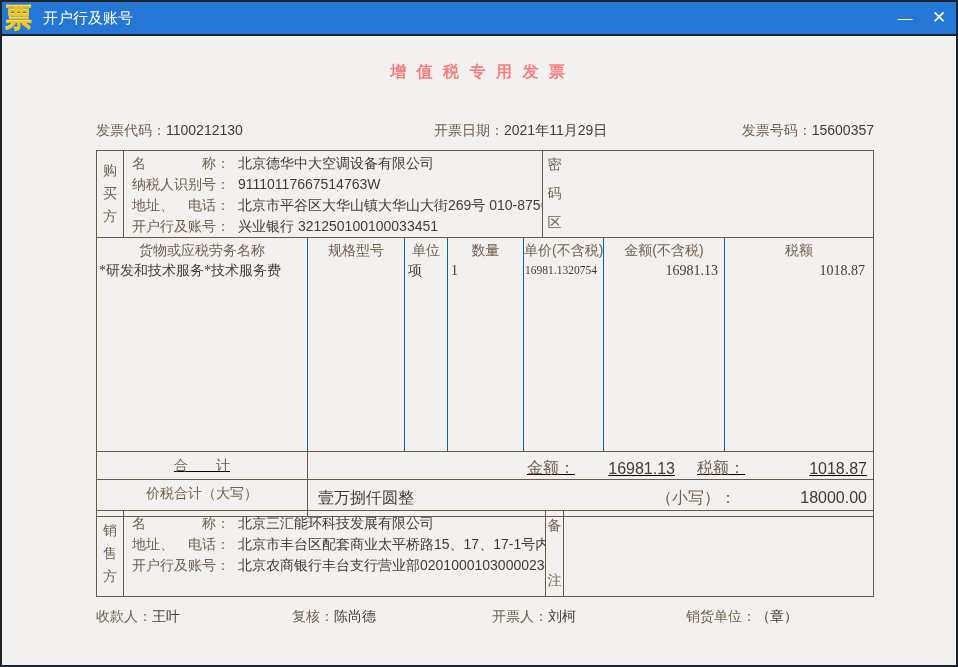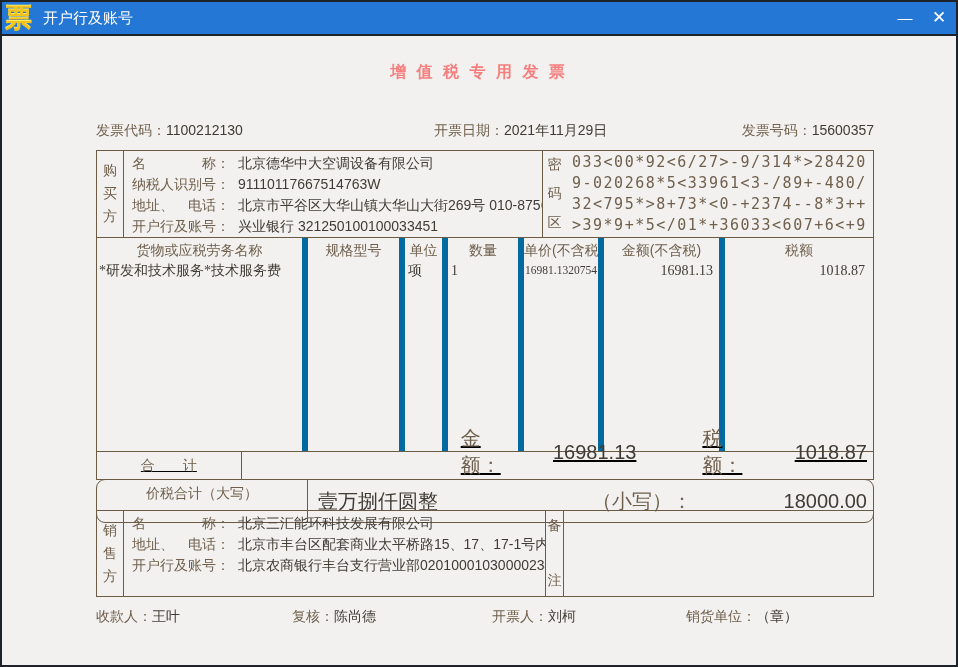--- a/index.html
+++ b/index.html
@@ -86,47 +86,47 @@
 
   .remark-label-cell {
     width: 19px; border-left: 1px solid #6b5b45; border-right: 1px solid #6b5b45;
     display: flex; flex-direction: column; justify-content: space-between; align-items: center;
     padding: 6px 0; font-size: 14px; color: #6f5f4c;
   }
   .remark-cell { flex: 1; }
 
   
   .box-table { top: 197px; height: 215px; }
-  .tcol { border-right: 6px solid #0369a1; height: 100%; }
+  .tcol { border-right: 1px solid #0369a1; height: 100%; }
   .tcol:last-child { border-right: none; }
   .col-name   { width: 211px; }
   .col-spec   { width: 97px; }
   .col-unit   { width: 43px; }
   .col-qty    { width: 76px; }
   .col-price  { width: 80px; }
   .col-amount { width: 121px; }
   .col-rate   { width: 39px; }
   .col-tax    { flex: 1; }
   .th { height: 22px; line-height: 24px; text-align: center; font-size: 14px; color: #6f5f4c; white-space: nowrap; overflow: hidden; }
   .td { height: 21px; line-height: 21px; font-size: 14px; color: #403c35; white-space: nowrap; font-family: Liberation Serif, serif; }
   .td-left   { text-align: left;  padding-left: 2px; }
   .td-right  { text-align: right; padding-right: 6px; }
   .col-unit .td, .col-qty .td { padding-left: 3px; }
   .col-price .td { font-size: 11.5px; padding-left: 1px; }
   .col-rate .td { padding-right: 3px; }
   .col-tax .td { padding-right: 8px; }
 
   
   .row-total { top: 411px; height: 29px; align-items: flex-end; text-decoration: underline; }
-  .row-grand { top: 439px; height: 44px; align-items: stretch; border-radius: 9px; }
+  .row-grand { top: 439px; height: 38px; align-items: stretch; }
   .sum-label-cell {
     width: 211px; border-right: 1px solid #6b5b45;
     text-align: center; font-size: 14px; color: #6f5f4c; line-height: 27px; white-space: pre;
   }
-  .sum-rest { flex: 1; display: flex; align-items: center; font-size: 20px; gap: 44px; }
+  .sum-rest { flex: 1; display: flex; align-items: center; font-size: 16px; }
   .sum-amount-label { margin-left: 219px; color: #6f5f4c; }
   .sum-amount-value { width: 100px; text-align: right; color: #403c35; }
   .sum-tax-label { margin-left: 22px; color: #6f5f4c; }
   .sum-tax-value { flex: 1; text-align: right; padding-right: 6px; color: #403c35; }
 
   .grand-words { padding-left: 10px; color: #403c35; }
   .grand-small-label { margin-left: auto; color: #6f5f4c; }
   .grand-small-value { width: 137px; text-align: right; padding-right: 6px; color: #403c35; }
 
   
@@ -173,26 +173,20 @@
         <div class="field-row"><span class="field-label">名　　　　称：</span><span class="field-value">北京德华中大空调设备有限公司</span></div>
         <div class="field-row"><span class="field-label">纳税人识别号：</span><span class="field-value">91110117667514763W</span></div>
         <div class="field-row"><span class="field-label">地址、　电话：</span><span class="field-value">北京市平谷区大华山镇大华山大街269号 010-87564</span></div>
         <div class="field-row"><span class="field-label">开户行及账号：</span><span class="field-value">兴业银行 321250100100033451</span></div>
       </div>
       <div class="pwd-label-cell">
         <span>密</span>
         <span>码</span>
         <span>区</span>
       </div>
-      <div class="pwd-cell">
-        <div class="pwd-line">033&lt;00*92&lt;6/27&gt;-9/314*&gt;28420</div>
-        <div class="pwd-line">9-020268*5&lt;33961&lt;3-/89+-480/</div>
-        <div class="pwd-line">32&lt;795*&gt;8+73*&lt;0-+2374--8*3++</div>
-        <div class="pwd-line">&gt;39*9+*5&lt;/01*+36033&lt;607+6&lt;+9</div>
-      </div>
     </div>
 
     <div class="box box-table">
       <div class="tcol col-name">
         <div class="th">货物或应税劳务名称</div>
         <div class="td td-left">*研发和技术服务*技术服务费</div>
       </div>
       <div class="tcol col-spec">
         <div class="th">规格型号</div>
         <div class="td td-left"></div>

